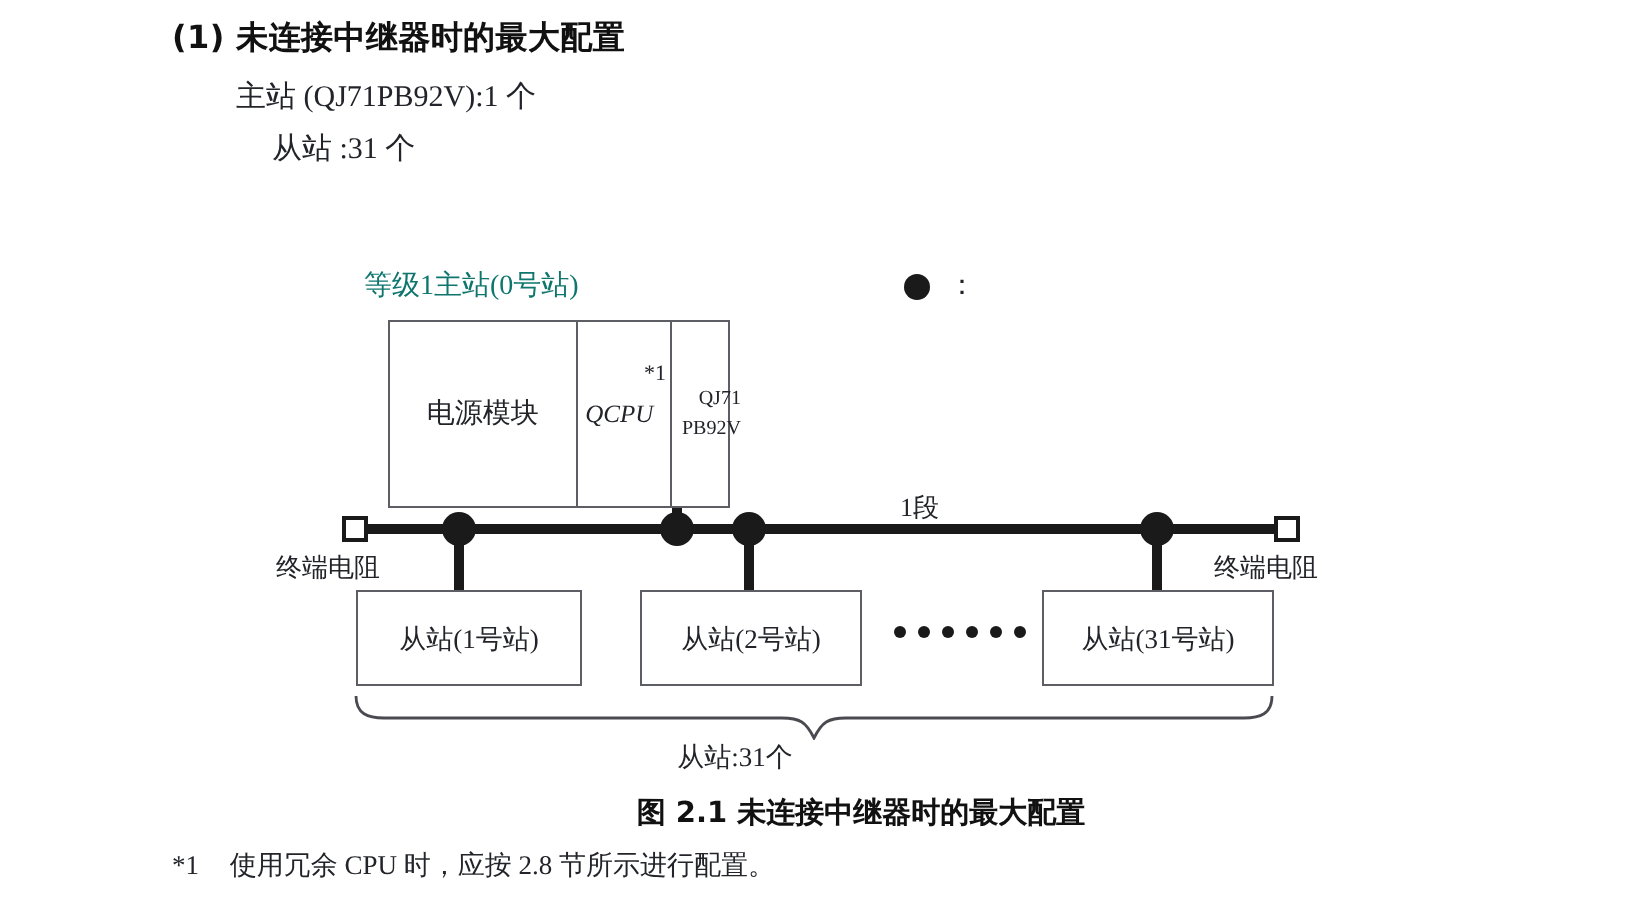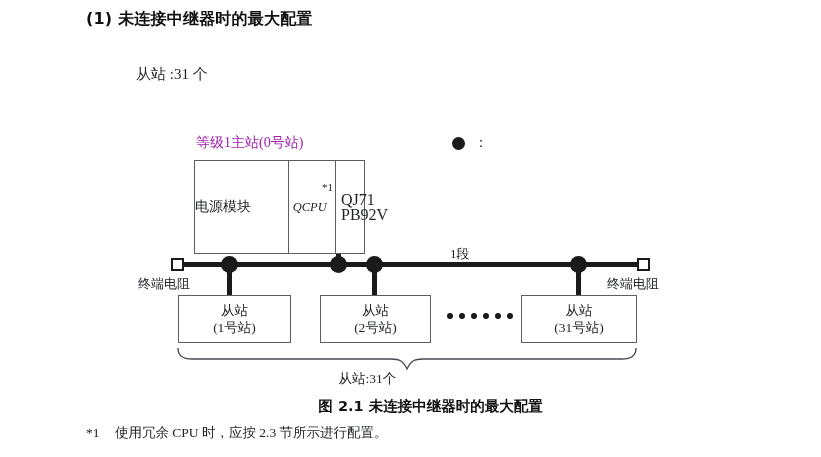--- a/index.html
+++ b/index.html
@@ -60,61 +60,63 @@
     border-radius: 50%;
     background: #1a1a1a;
     display: inline-block;
     margin-right: 9px;
   }
   .legend-colon { margin-right: 6px; }
 
   
   .master-label {
     position: absolute;
-    left: 196px;
+    left: 182px;
     top: 134px;
     font-size: 14px;
     white-space: nowrap;
-    color: #a21caf;
+    color: #0f766e;
   }
   .master-box {
     position: absolute;
     left: 194px;
     top: 160px;
     width: 171px;
     height: 94px;
     border: 1.5px solid #5d5d64;
     box-sizing: border-box;
     background: #fff;
     display: flex;
   }
   .mcell {
     position: relative;
     box-sizing: border-box;
     display: flex;
     align-items: center;
+    justify-content: center;
     font-size: 14px;
     color: #22242a;
   }
   .mcell-psu   { width: 95px; border-right: 1.5px solid #5d5d64; }
   .mcell-cpu   { width: 48px; border-right: 1.5px solid #5d5d64; justify-content: flex-start; padding-left: 4px; }
   .mcell-net   { width: 28px; justify-content: flex-start; padding-left: 5px; }
   .mcell-cpu .cpu-text { font-size: 12.5px; font-style: italic; }
   .sup-star {
     position: absolute;
     right: 2px;
     top: 20px;
     font-size: 11px;
     color: #22242a;
   }
   .net-lines {
-    font-size: 16px;
+    font-size: 10px;
     line-height: 15px;
     white-space: nowrap;
     color: #22242a;
+    text-align: right;
   }
 
   
   .trunk {
     position: absolute;
     left: 180px;
     top: 262px;
     width: 462px;
     height: 5px;
     background: #1a1a1a;
@@ -164,21 +166,20 @@
 
   
   .slave-box {
     position: absolute;
     top: 295px;
     height: 48px;
     border: 1.5px solid #5d5d64;
     box-sizing: border-box;
     background: #fff;
     display: flex;
-    flex-direction: column;
     align-items: center;
     justify-content: center;
     font-size: 13.5px;
     line-height: 17px;
     color: #22242a;
   }
   .ellipsis-dots {
     position: absolute;
     left: 447px;
     top: 313px;
@@ -238,20 +239,21 @@
 </style>
 </head>
 <body>
 
 <div class="page">
 
   <div class="sec-title">
     <span>(1)</span>
     <span>未连接中继器时的最大配置</span>
   </div>
+  <div class="sec-line sec-line-1">主站 (QJ71PB92V):1 个</div>
   <div class="sec-line sec-line-2">从站 :31 个</div>
 
   <div class="legend">
     <span class="legend-dot"></span>
     <span class="legend-colon">：</span>
   </div>
 
   <div class="master-label">等级1主站(0号站)</div>
 
   <div class="master-box">
@@ -318,16 +320,16 @@
   </div>
   <div class="brace-label">
     <span>从站:31个</span>
   </div>
 
   <div class="fig-caption">
     <span>图 2.1  未连接中继器时的最大配置</span>
   </div>
   <div class="footnote">
     <span class="fn-mark">*1</span>
-    <span>使用冗余 CPU 时，应按 2.3 节所示进行配置。</span>
+    <span>使用冗余 CPU 时，应按 2.8 节所示进行配置。</span>
   </div>
 
 </div>
 
 </body></html>

